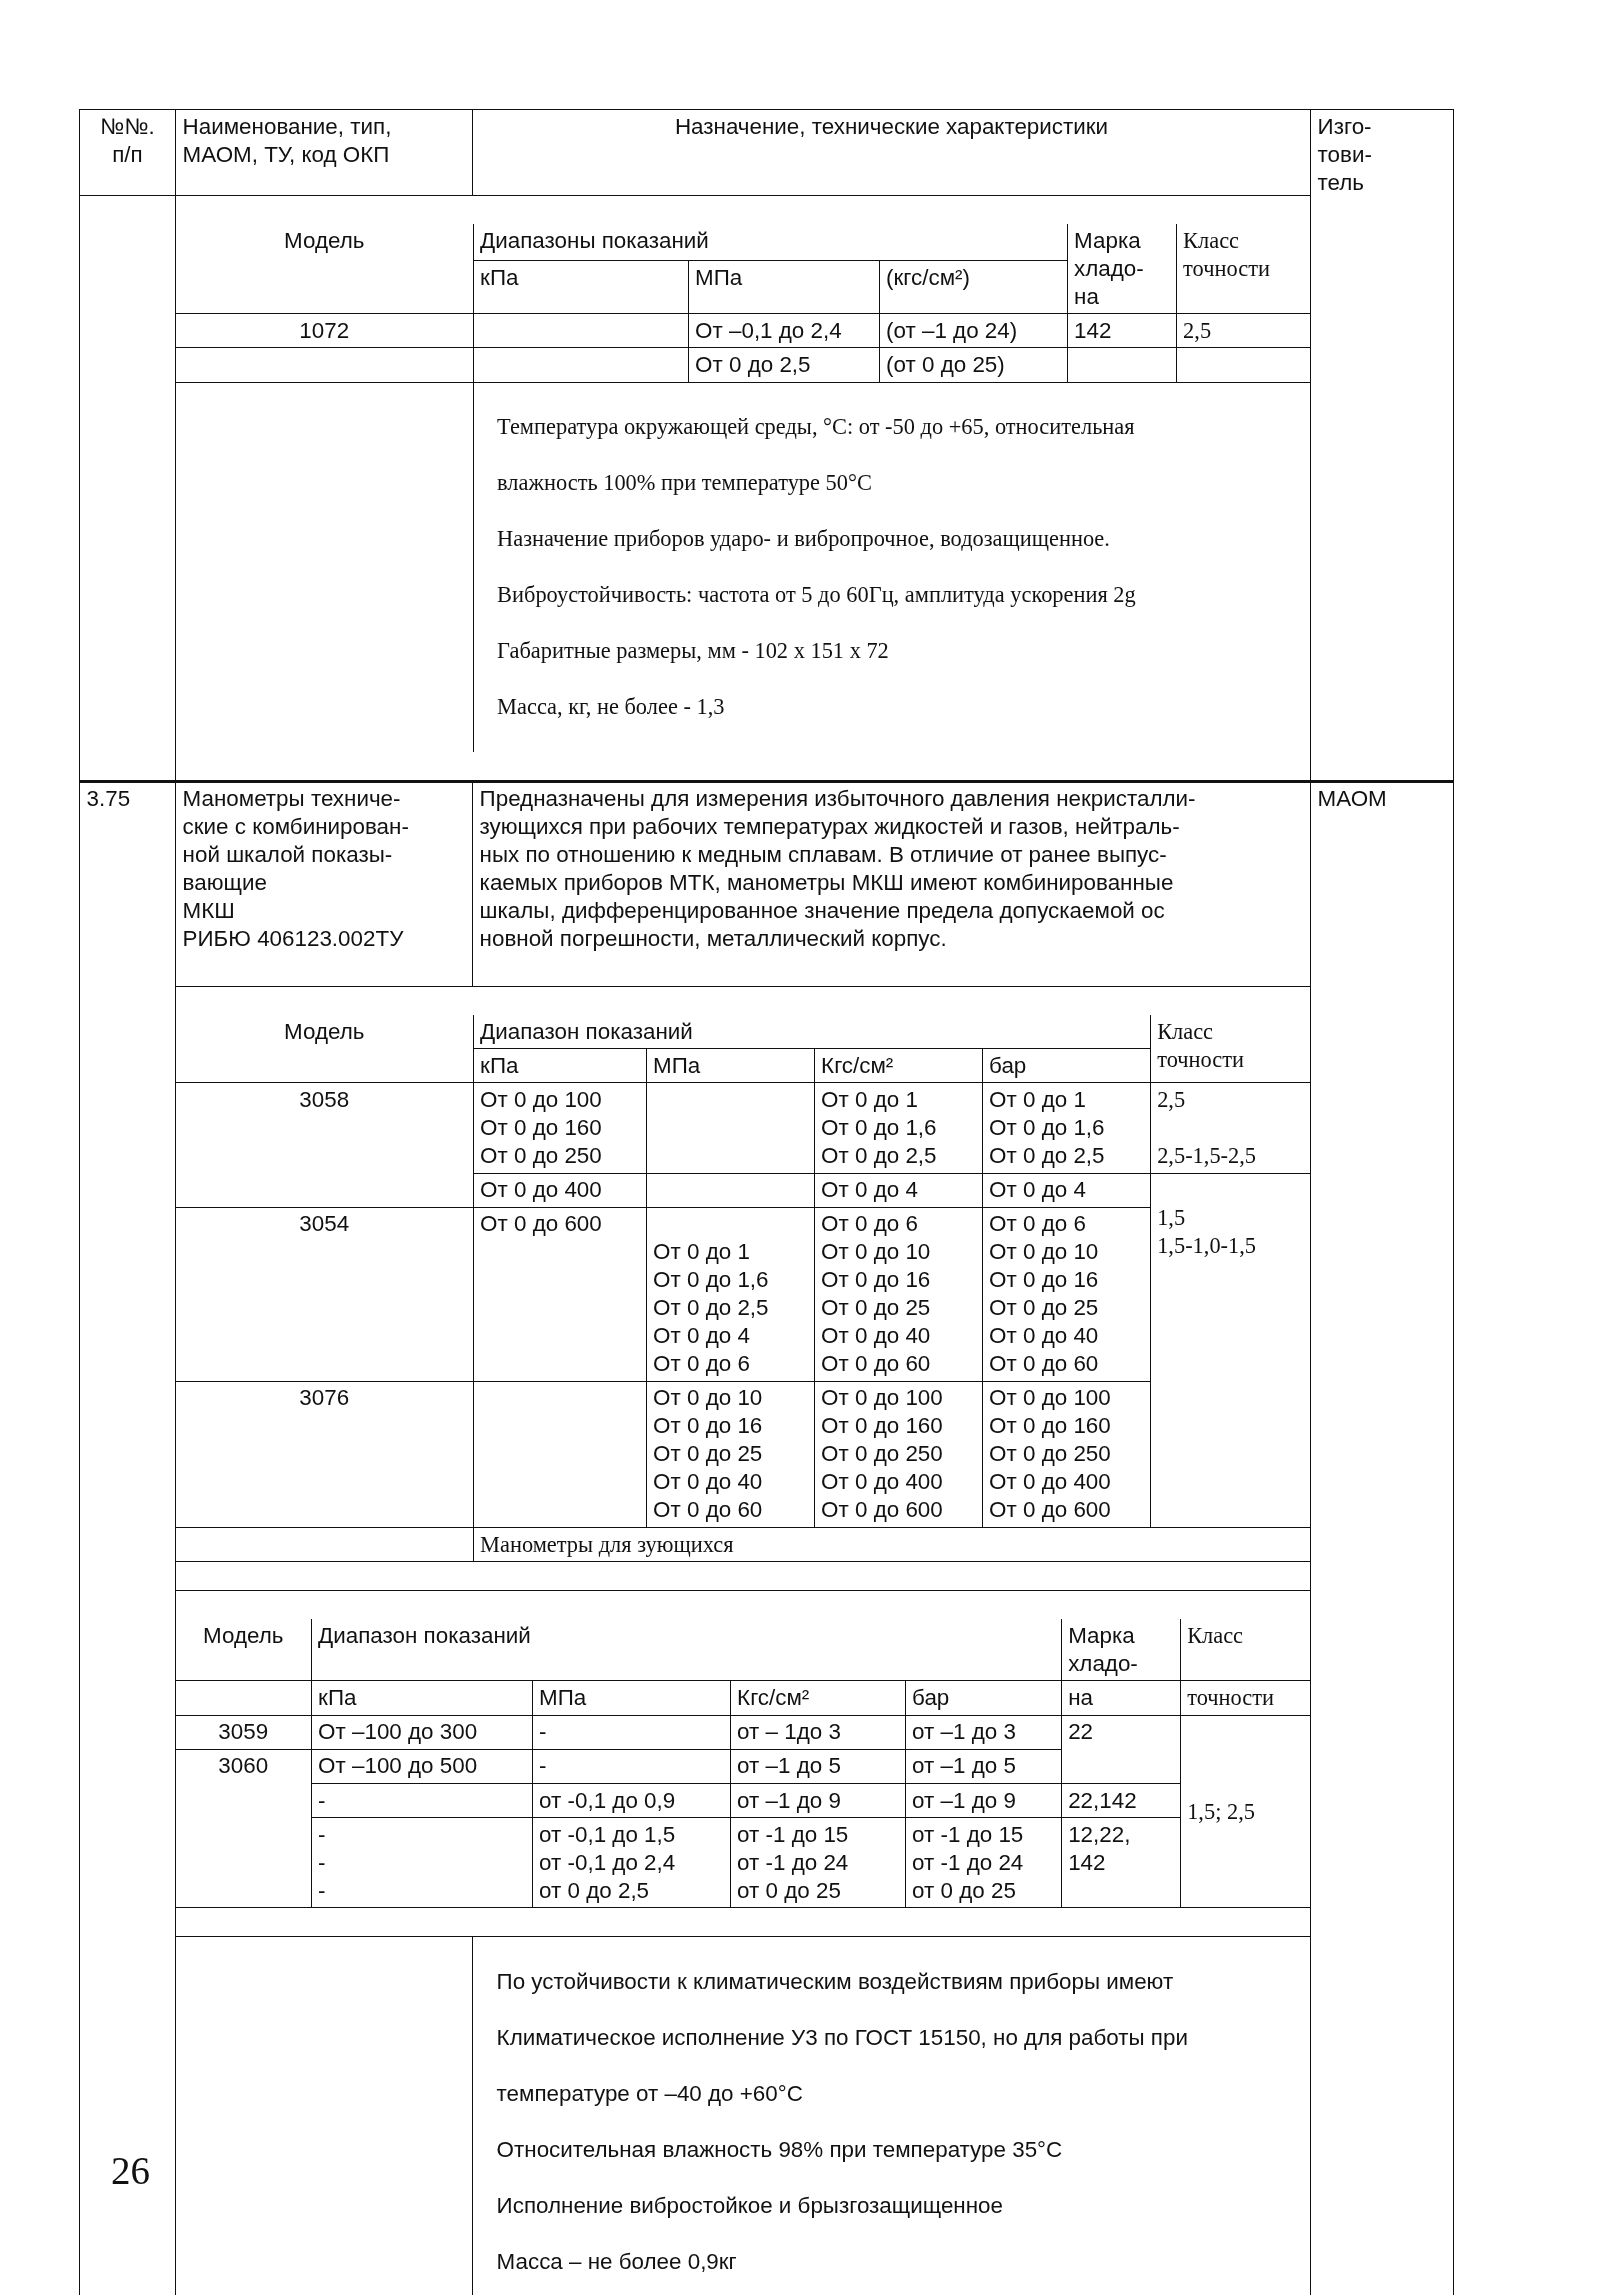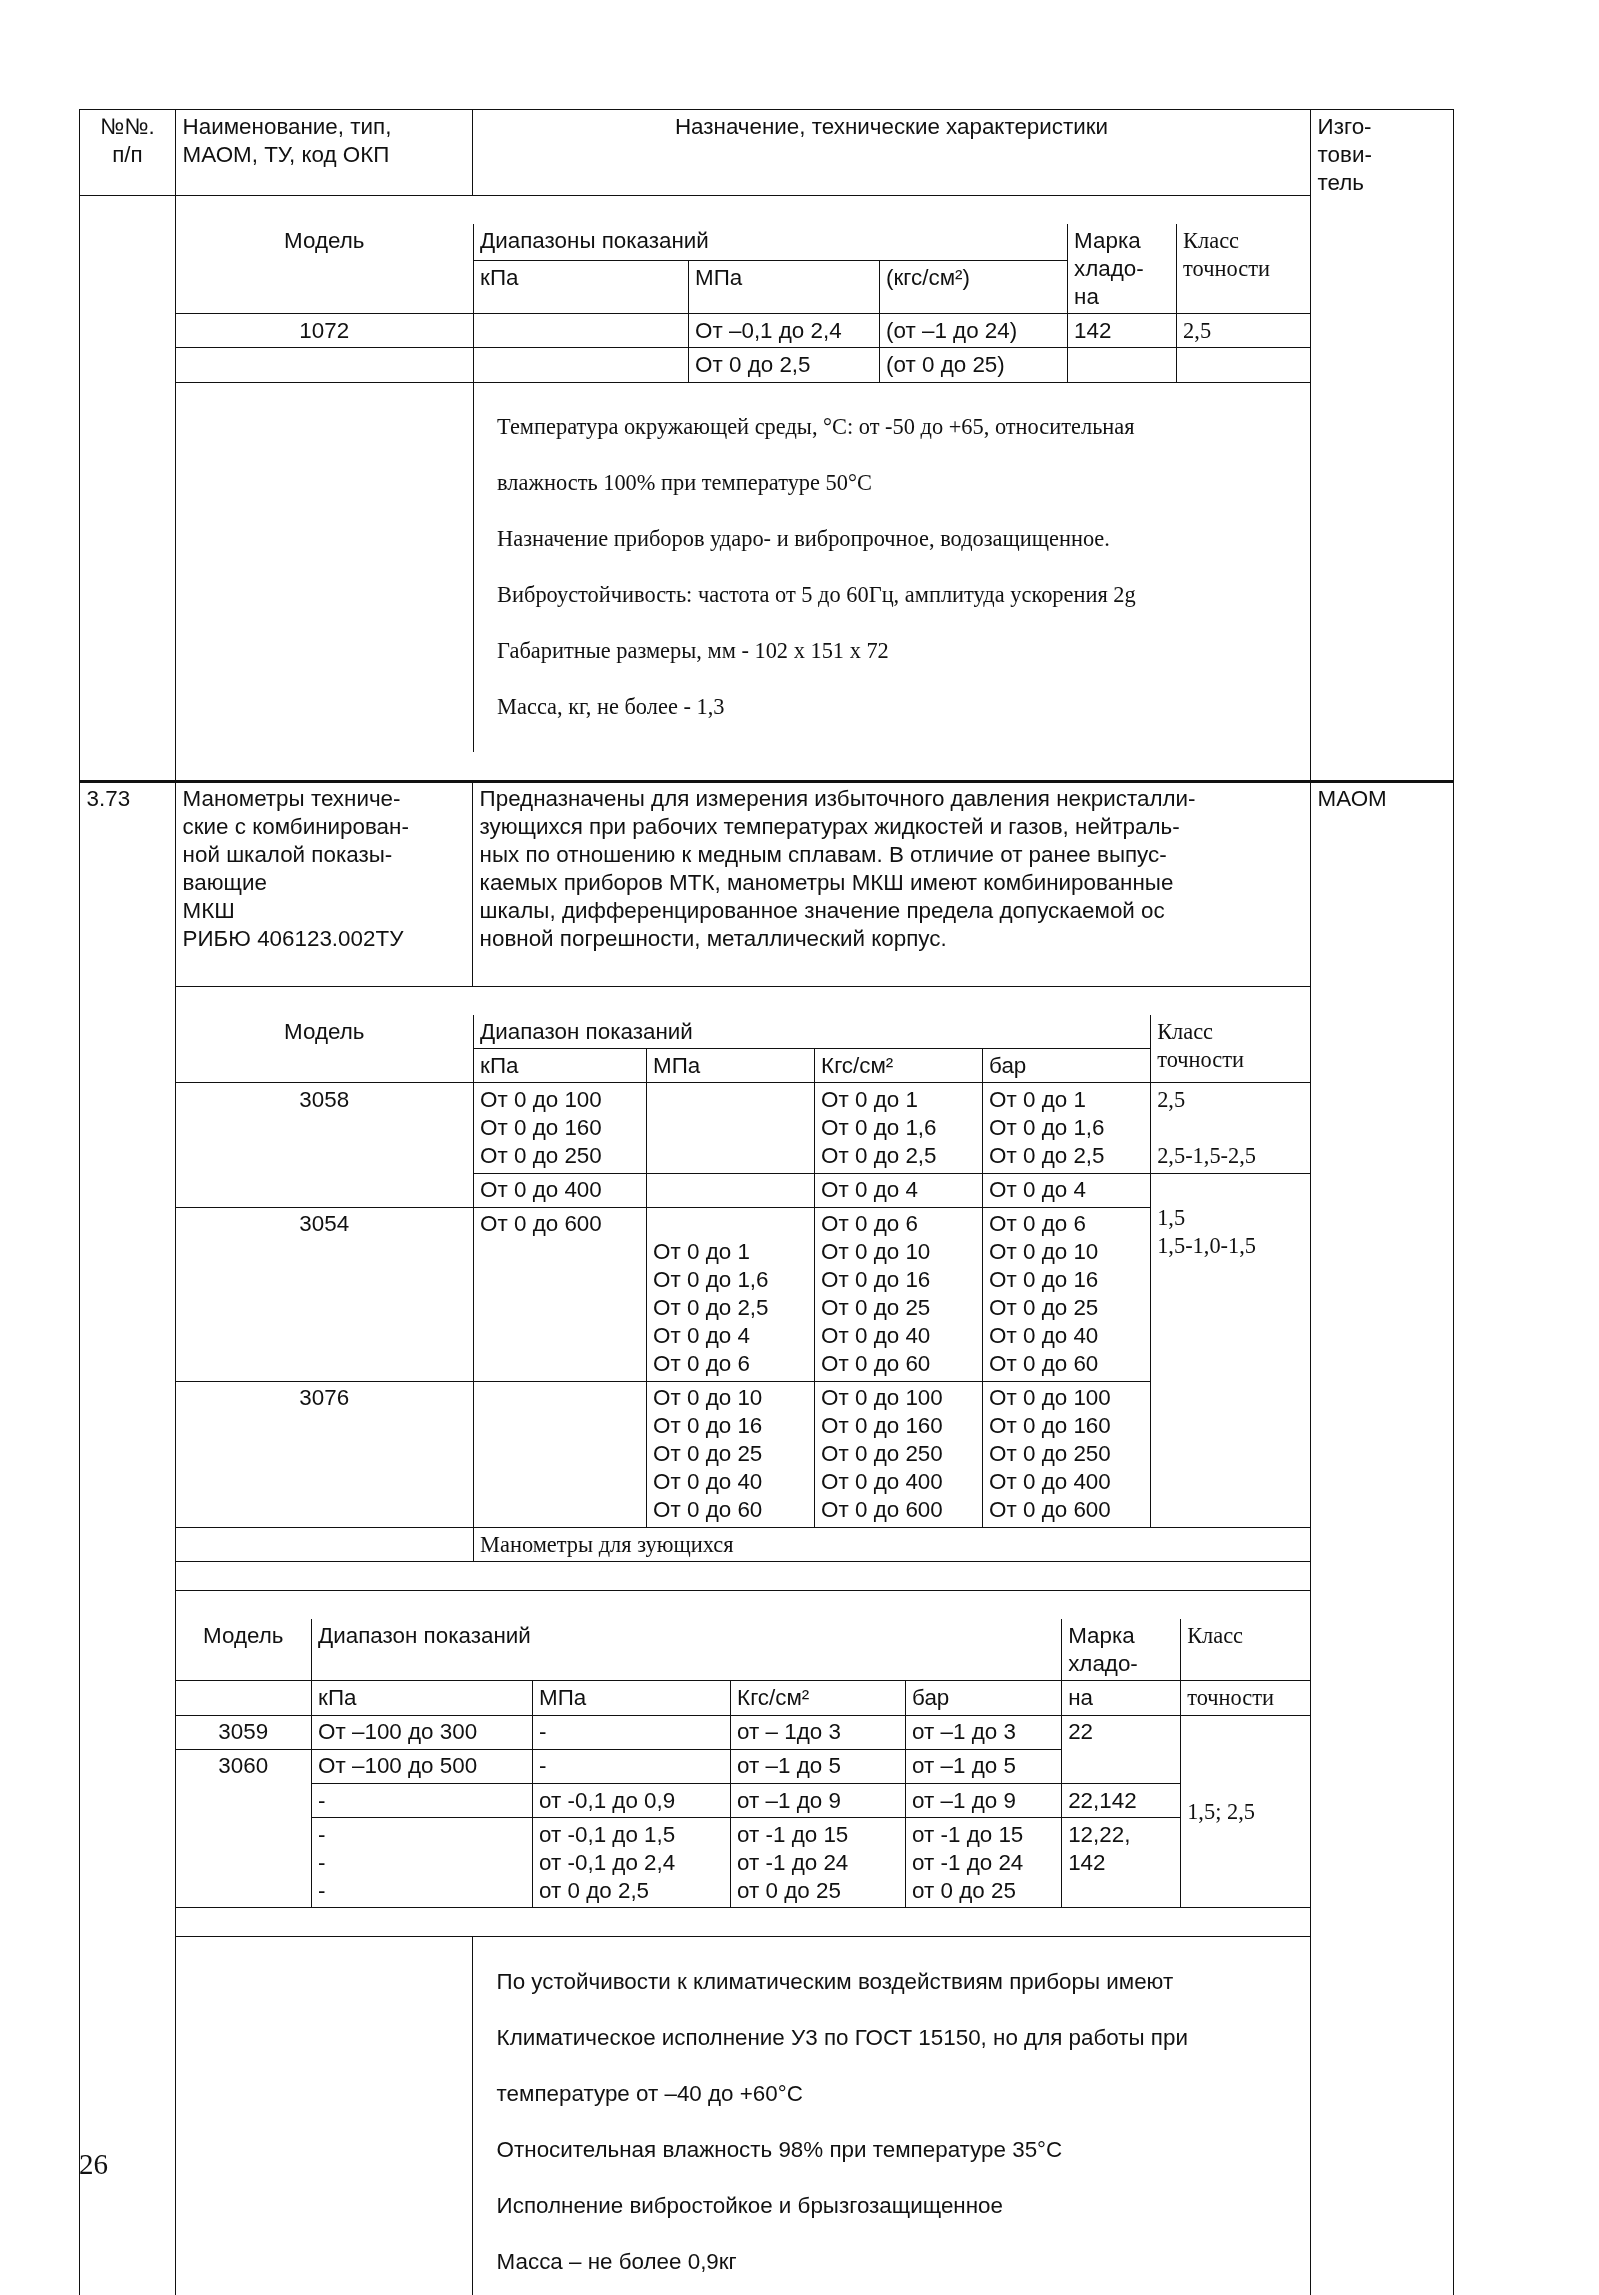--- a/index.html
+++ b/index.html
@@ -10,21 +10,21 @@
   table.grid td { border:1.3px solid #111; vertical-align:top; padding:2.6px 6.6px;
                   font-size:22.4px; line-height:28px; white-space:pre-line; }
   .thick-top { border-top:3.3px solid #111 !important; }
   .nob { border-bottom:none !important; }
   .not { border-top:none !important; }
   .nol { border-left:none !important;text-align:center; }
   .nor { border-right:none !important;font-family:Liberation Serif, serif; }
   .center { text-align:center; }
   .u { }
   .pagenum { position:absolute; left:79px; top:2148px; font-family:"Liberation Serif", serif;
-             font-size:29px; }
+             font-size:39px;padding-left:32px; }
   .lines div { line-height:28px;margin-left:17px; }
 </style>
 </head>
 <body>
 
 <div class="page">
 
   <table class="grid" style="left:79px; top:109px; width:1374px;">
     <colgroup>
       <col style="width:96px">
@@ -90,21 +90,21 @@
               <div>Виброустойчивость: частота от 5 до 60Гц, амплитуда ускорения 2g</div>
               <div>Габаритные размеры, мм - 102 х 151 х 72</div>
               <div>Масса, кг, не более - 1,3</div>
             </td>
           </tr>
         </tbody></table>
       </td>
     </tr>
 
     <tr>
-      <td class="thick-top nob">3.73</td>
+      <td class="thick-top nob">3.75</td>
       <td class="thick-top" style="height:198px">Манометры техниче-
 ские с комбинирован-
 ной шкалой показы-
 вающие
 МКШ
 РИБЮ 406123.002ТУ</td>
       <td class="thick-top">Предназначены для измерения избыточного давления некристалли-
 зующихся при рабочих температурах жидкостей и газов, нейтраль-
 ных по отношению к медным сплавам. В отличие от ранее выпус-
 каемых приборов МТК, манометры МКШ имеют комбинированные

